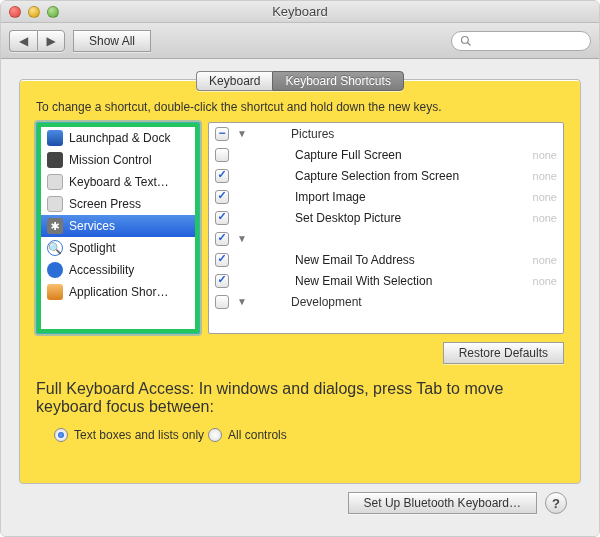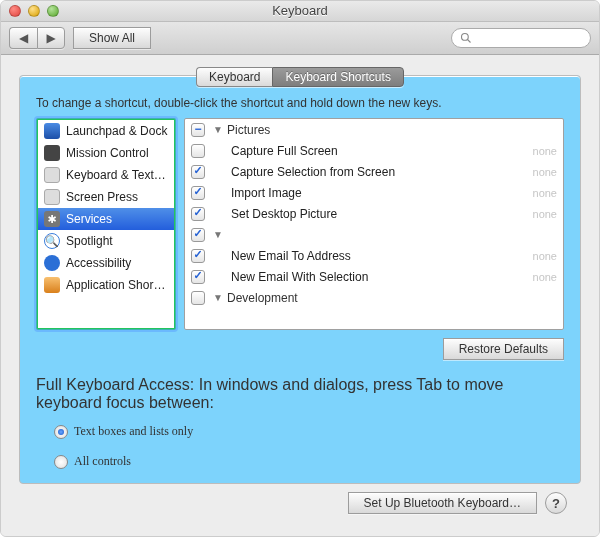--- a/index.html
+++ b/index.html
@@ -24,40 +24,40 @@
   .search { width: 140px; height: 20px; border-radius: 16px; border: 1px solid #aaa; background: #fff; display: flex; align-items: center; padding: 0 8px; gap: 4px; }
   .search input { border: none; outline: none; width: 100%; font-size: 11px; background: transparent; }
   .mag { width: 12px; height: 12px; color: #888; flex-shrink: 0; }
   
   .content { flex: 1; background: #ededed; padding: 12px 18px 14px 18px; display: flex; flex-direction: column; }
   .tabbar { display: flex; justify-content: center; position: relative; z-index: 2; margin-bottom: -12px; }
   .tabseg { display: flex; border-radius: 4px; box-shadow: 0 1px 0 rgba(255,255,255,.6); }
   .tab { height: 20px; padding: 0 12px; border: 1px solid #888; display: flex; align-items: center; font-size: 12px; }
   .tab:first-child { border-radius: 4px 0 0 4px; border-right: none; background: linear-gradient(#fdfdfd,#dadada); }
   .tab:last-child { border-radius: 0 4px 4px 0; background: linear-gradient(#9b9b9b,#7e7e7e); color: #fff; border-color: #666; text-shadow: 0 -1px 0 rgba(0,0,0,.3); }
-  .panel { flex: 1; border: 1px solid #bcbcbc; border-radius: 4px; background: #7dd3fc; padding: 20px 16px 12px 16px; display: flex; flex-direction: column; gap: 8px; box-shadow: inset 0 1px 0 #fff; }
+  .panel { flex: 1; border: 1px solid #bcbcbc; border-radius: 4px; background: #fde047; padding: 20px 16px 12px 16px; display: flex; flex-direction: column; gap: 8px; box-shadow: inset 0 1px 0 #fff; }
   .instr { font-size: 12px; color: #333; }
   .lists { display: flex; gap: 8px; }
-  .sidebar { width: 140px; height: 212px; border: 2px solid #22c55e; background: #fff; border-radius: 2px; overflow: hidden; outline: 3px solid rgba(90,160,255,.5); outline-offset: -1px; }
+  .sidebar { width: 164px; height: 212px; border: 5px solid #22c55e; background: #fff; border-radius: 2px; overflow: hidden; outline: 3px solid rgba(90,160,255,.5); outline-offset: -1px; }
   .sidebar .row { display: flex; align-items: center; gap: 6px; padding: 3px 6px; font-size: 12px; color: #222; }
   .sidebar .row.sel { background: linear-gradient(#4f8fe8,#235edc); color: #fff; }
   .sidebar .ico { width: 16px; height: 16px; flex-shrink: 0; display: flex; align-items: center; justify-content: center; border-radius: 3px; font-size: 11px; }
   .shortcuts { flex: 1; height: 212px; border: 1px solid #a0a0a0; background: #fff; border-radius: 2px; overflow: auto; }
   .shortcuts .srow { display: flex; align-items: center; padding: 2px 6px; font-size: 12px; color: #222; height: 21px; }
   .cb { width: 14px; height: 14px; border: 1px solid #999; border-radius: 3px; background: linear-gradient(#fff,#e5e5e5); margin-right: 8px; display: flex; align-items: center; justify-content: center; flex-shrink: 0; }
   .cb.on::after { content: "✓"; font-size: 11px; color: #2763d4; font-weight: bold; position: relative; top: -1px; }
   .cb.mix::after { content: "−"; font-size: 12px; color: #2763d4; font-weight: bold; position: relative; top: -1px; }
   .disc { font-size: 10px; color: #777; margin-right: 4px; width: 10px; text-align: center; }
-  .sname { flex: 1; white-space: nowrap; overflow: hidden; text-overflow: ellipsis; }
+  .sname { flex: 1; white-space: nowrap; overflow: hidden; text-overflow: ellipsis; margin-left: 40px; }
   .sname.group { font-weight: normal; color: #333; }
   .skey { color: #c6c6c6; font-size: 11px; }
   .indent1 { padding-left: 18px; }
   .restore-row { display: flex; justify-content: flex-end; }
   .fka { font-size: 16px; color: #333; margin-top: 8px; }
-  .radios { margin: 4px 0 2px 18px; display: flex; flex-direction: column; gap: 15px; font-family: Liberation Serif, serif; }
+  .radios { margin: 4px 0 2px 18px; display: flex; gap: 4px; }
   .radio { display: flex; align-items: center; gap: 6px; font-size: 12px; }
   .rd { width: 14px; height: 14px; border-radius: 50%; border: 1px solid #888; background: radial-gradient(#fff,#ddd); display: flex; align-items: center; justify-content: center; }
   .rd.on::after { content: ""; width: 6px; height: 6px; border-radius: 50%; background: radial-gradient(#6aa6ff,#1557c9); }
   .hint { font-size: 11px; color: #666; margin-top: 2px; }
   
   .footer { display: flex; justify-content: flex-end; align-items: center; gap: 8px; padding: 8px 14px; }
   .helpbtn { width: 22px; height: 22px; border-radius: 50%; border: 1px solid #9c9c9c; background: linear-gradient(#fdfdfd,#d9d9d9); display: flex; align-items: center; justify-content: center; color: #444; font-weight: bold; font-size: 13px; }
 </style>
 </head>
 <body>

